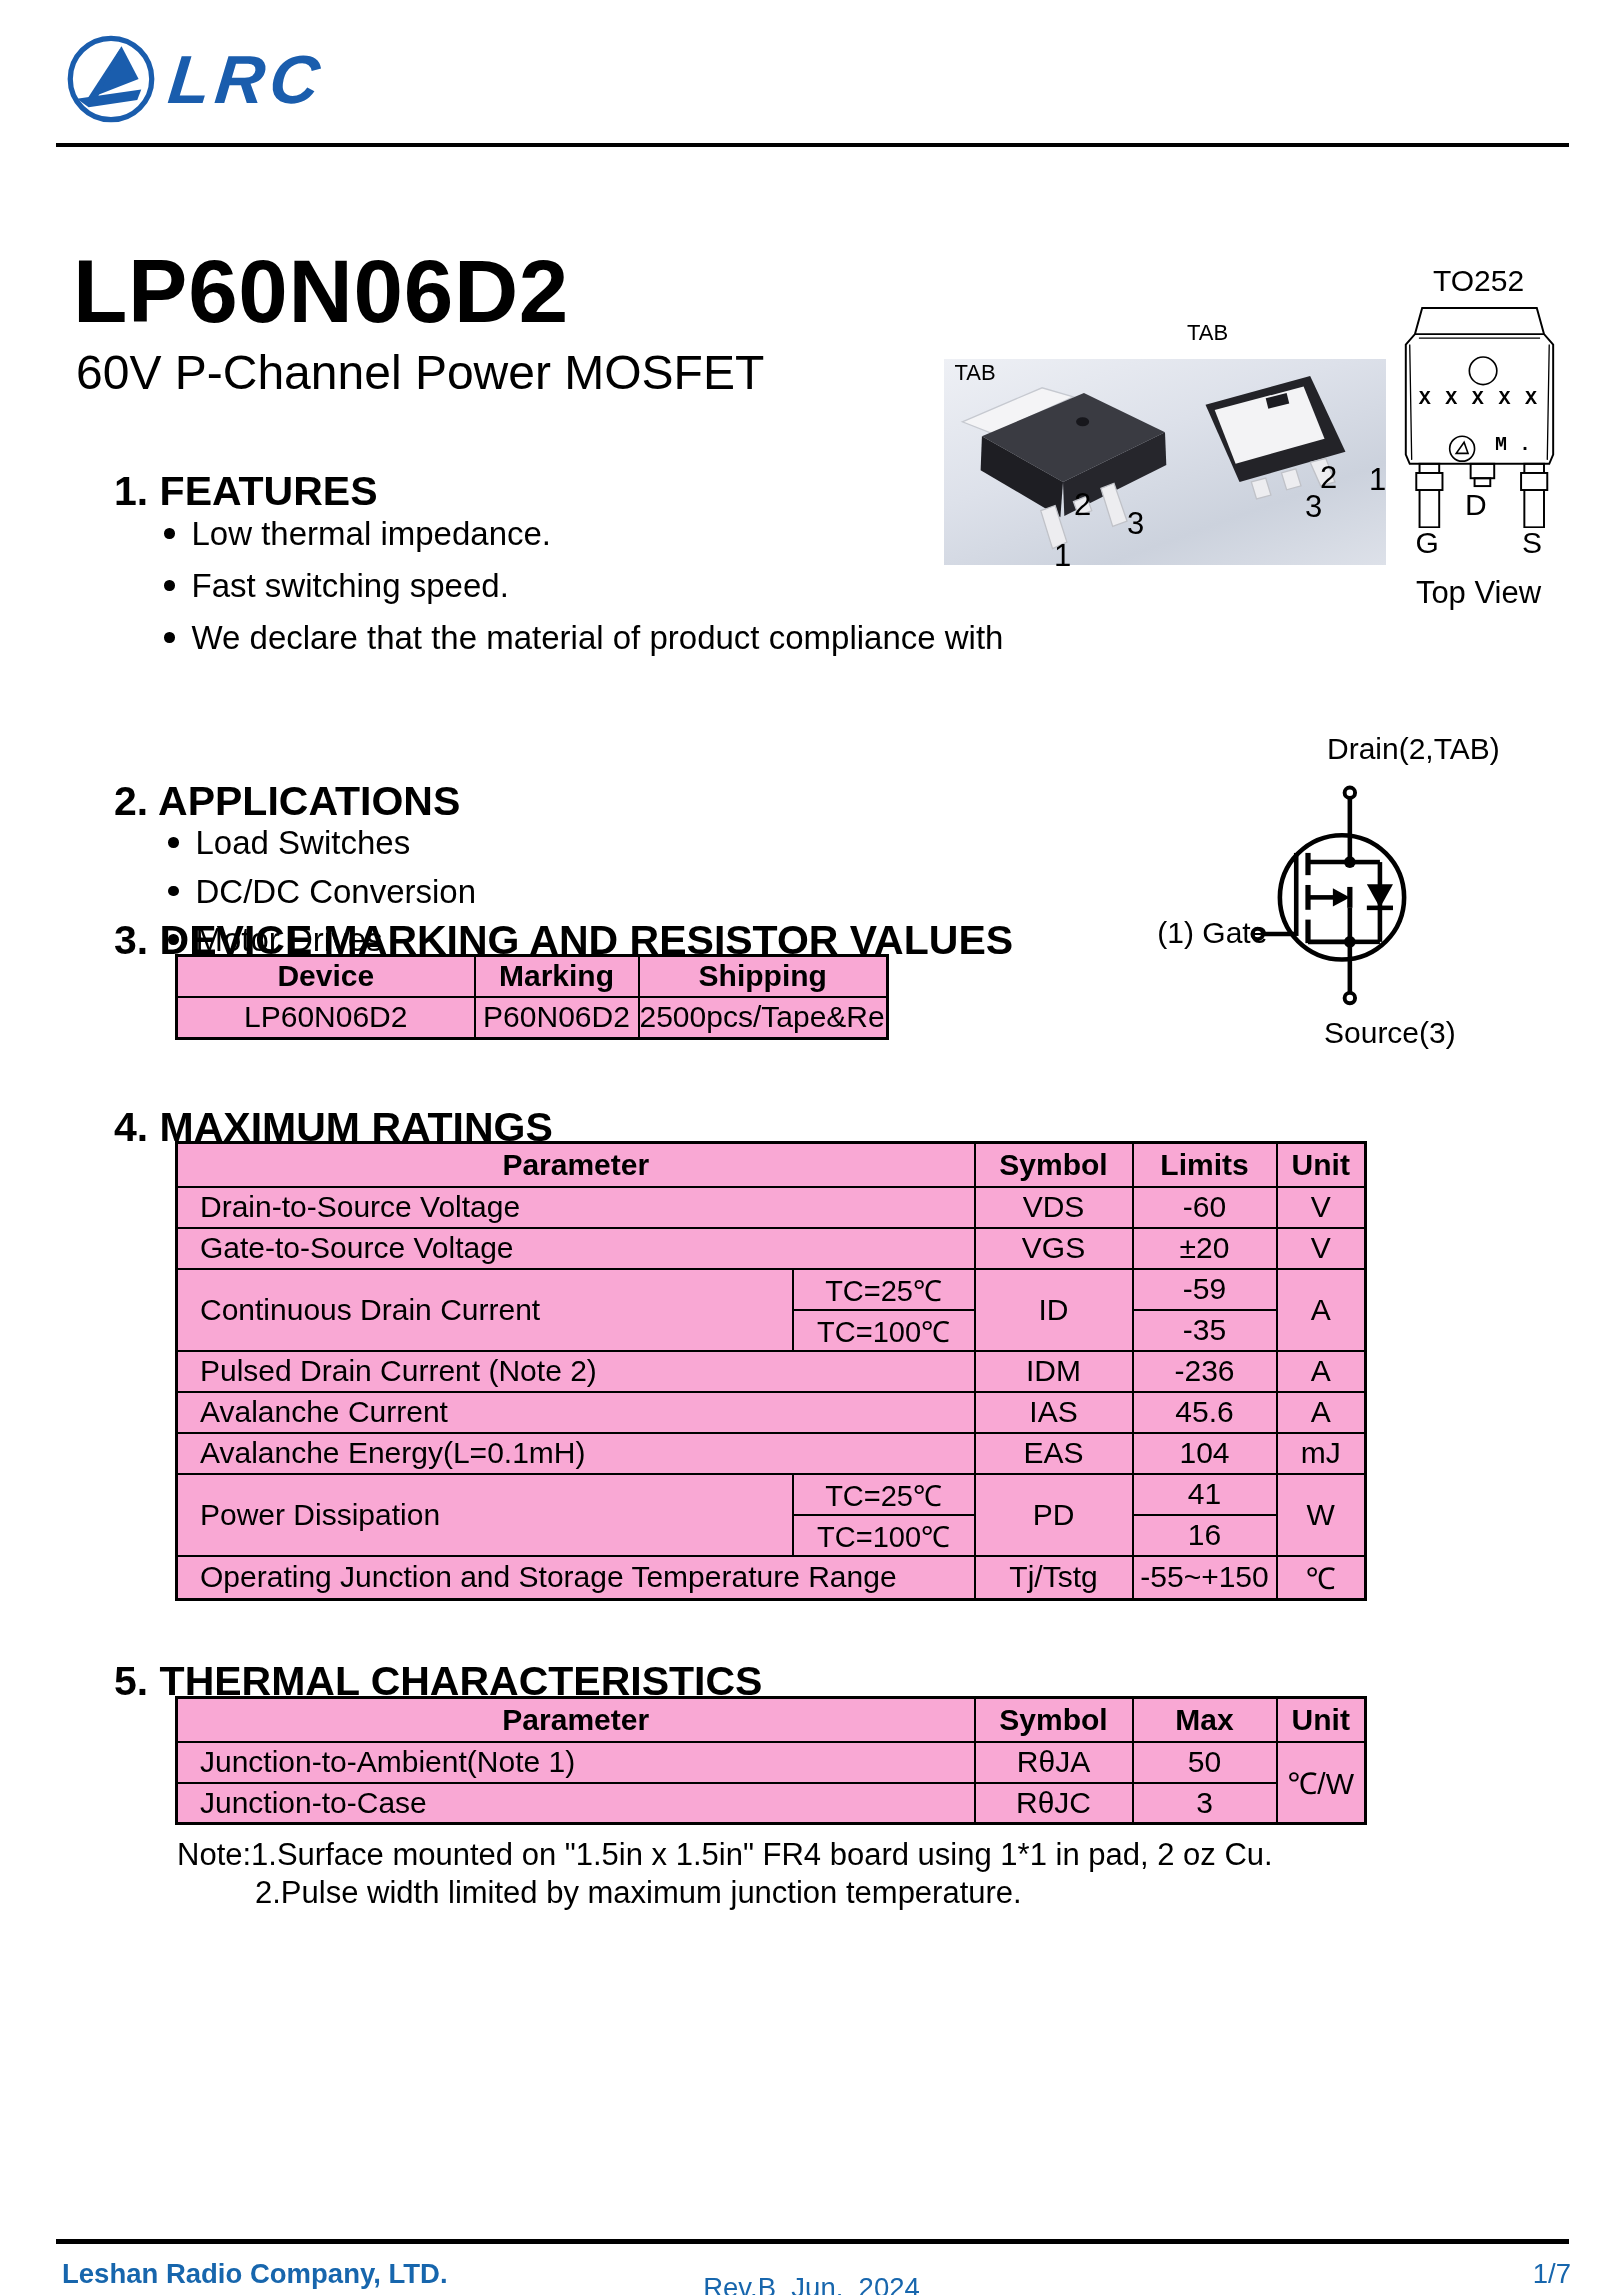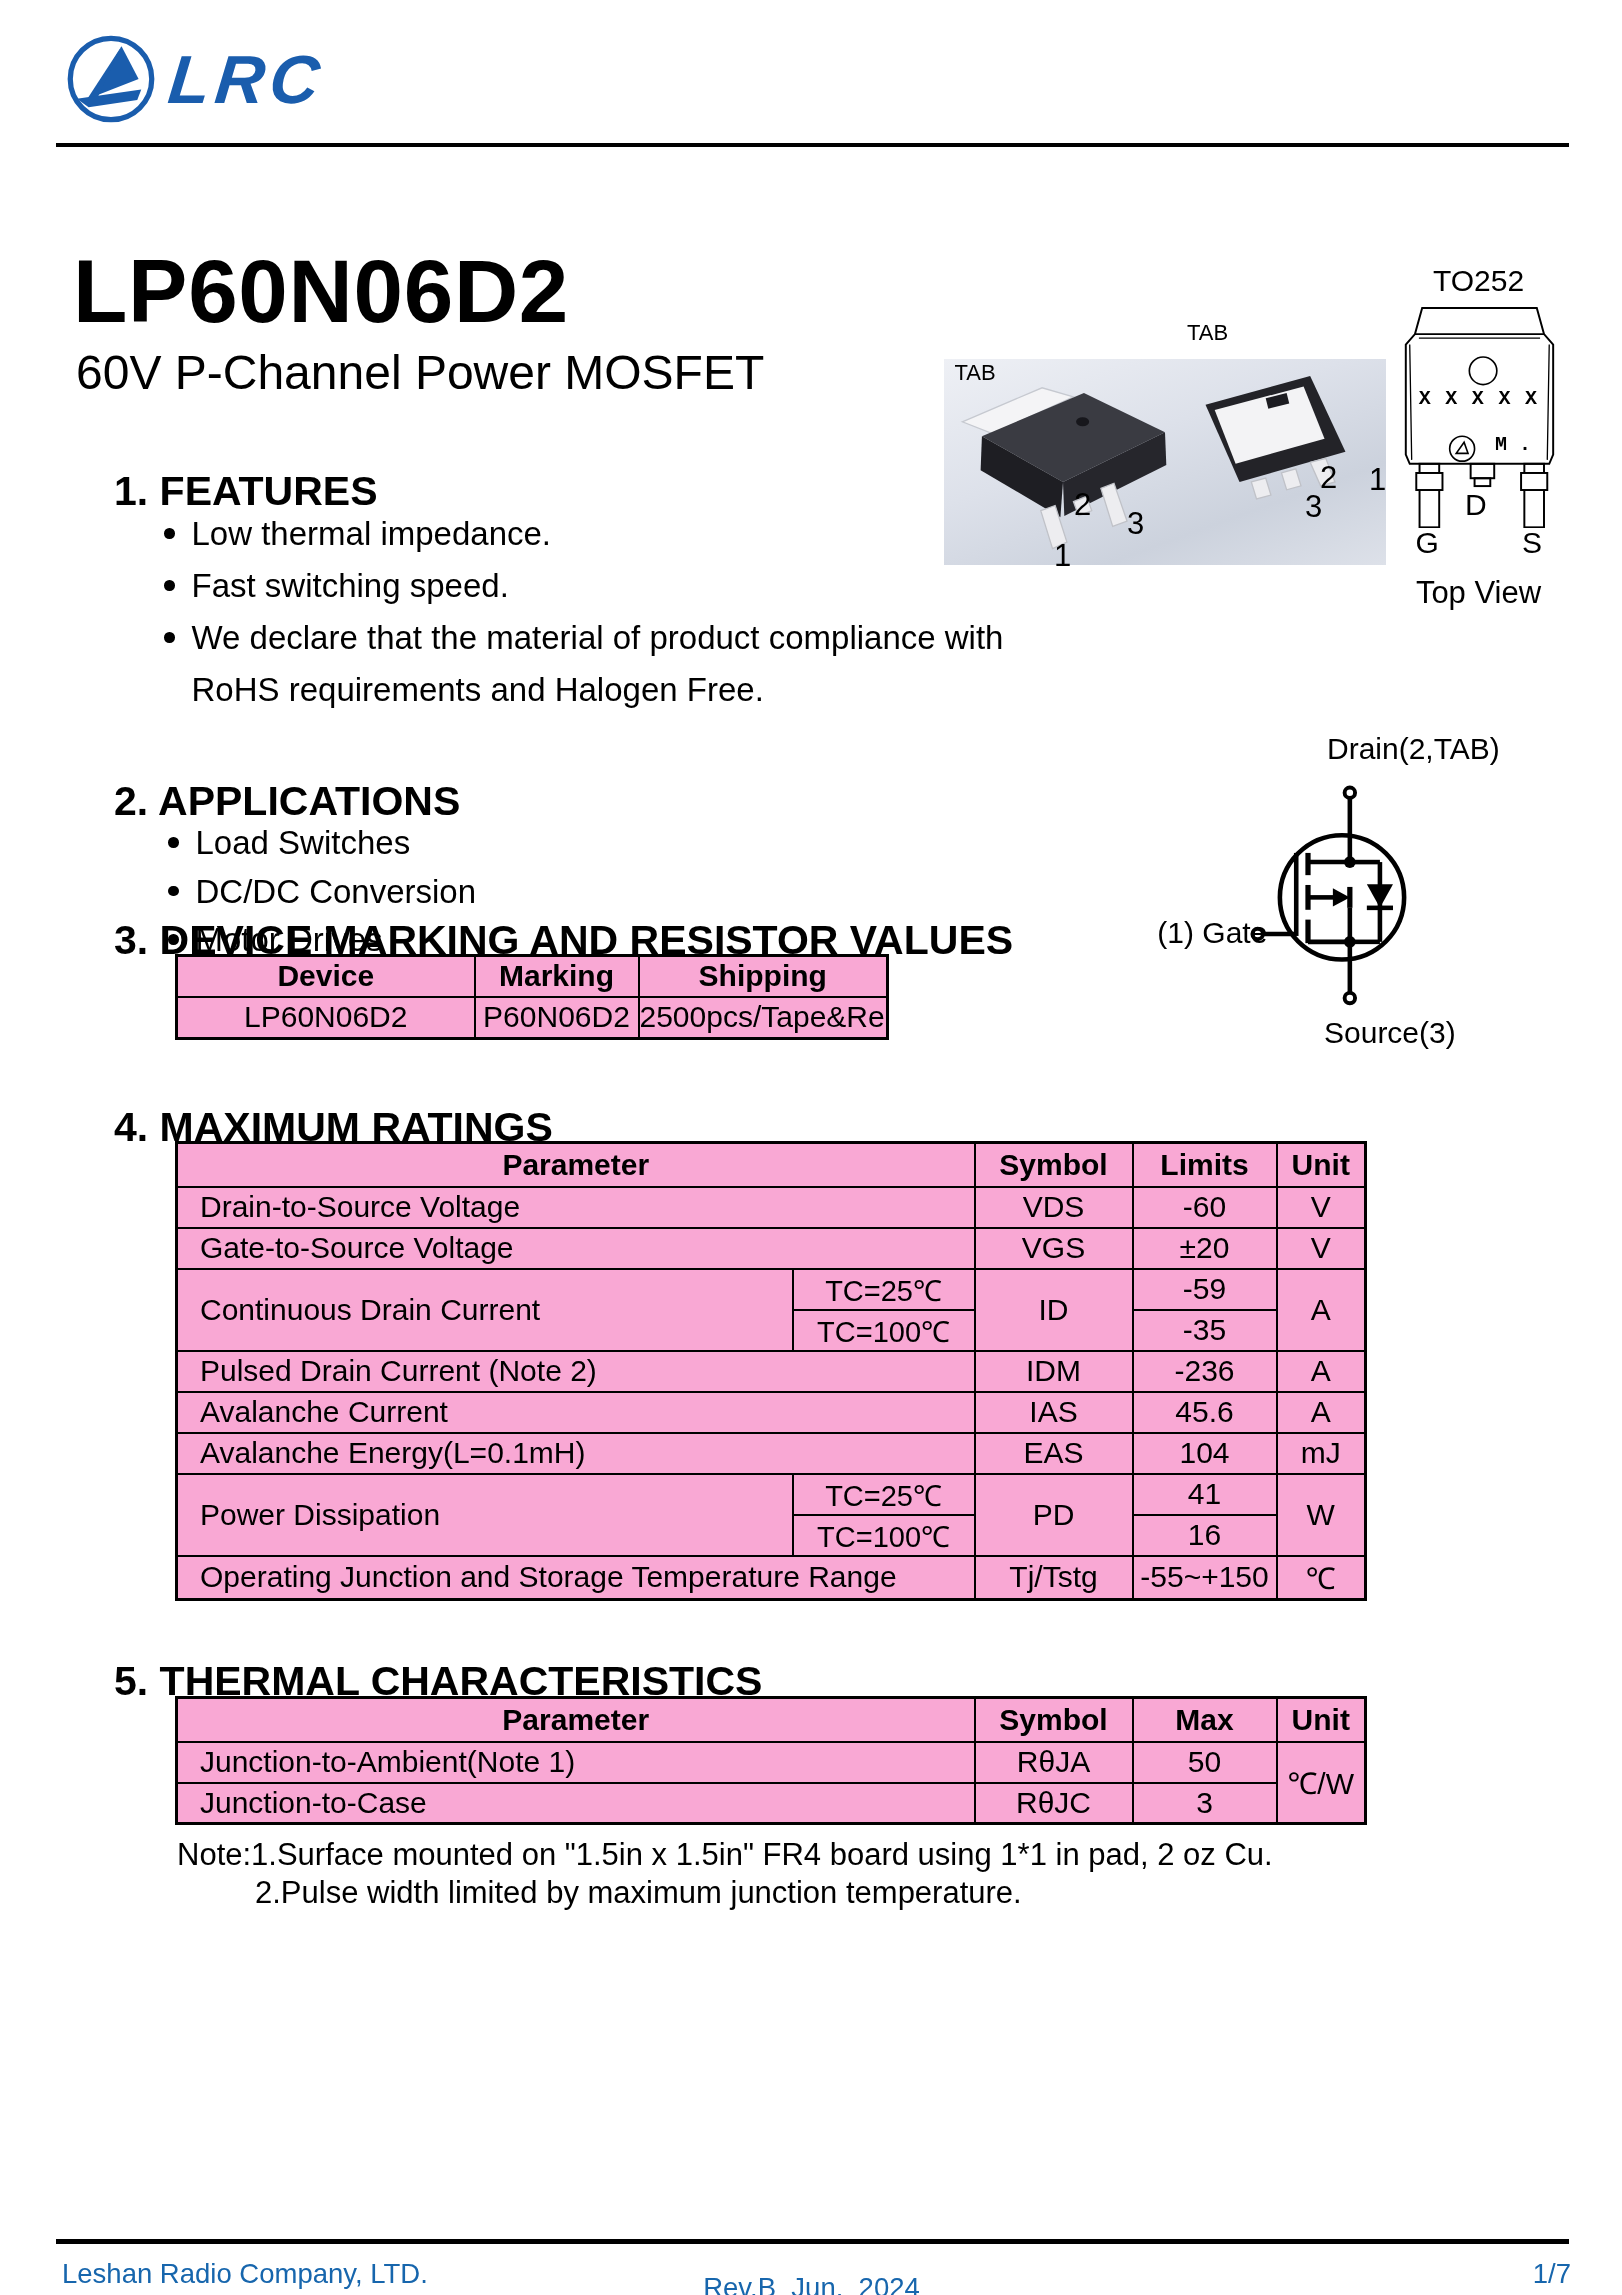--- a/index.html
+++ b/index.html
@@ -66,21 +66,21 @@
   #thermal-table th { height:44px; }
   #thermal-table td { height:41px; }
 
   
   #note-line1 { left:177px; top:1837px; font-size:31px; }
   #note-line2 { left:255px; top:1875px; font-size:31px; }
 
   
   #footer-rule { left:56px; top:2239px; width:1513px; height:4.6px; background:#000; }
   .footer-text { top:2258px; font-size:27.5px; color:#1766ad; white-space:pre; }
-  #footer-company { left:62px; }
+  #footer-company { left:62px;font-weight:bold; }
   #footer-rev { left:0; right:0; text-align:center;margin-top:14px; }
   #footer-page { right:52px;margin-left:40px; }
 
   
   #fig-pkg3d {
     left:944px; top:359px; width:442px; height:206px;
     background:linear-gradient(160deg,#eef0f5 0%,#dde1ea 40%,#ccd2dd 72%,#dde1e9 100%);
     overflow:visible;
   }
   #fig-pkg3d .fig-label { position:absolute; font-size:22px; line-height:1; }
@@ -226,23 +226,20 @@
     <span class="bullet-text">Low thermal impedance.</span>
   </div>
   <div class="bullet-row">
     <span class="dot"></span>
     <span class="bullet-text">Fast switching speed.</span>
   </div>
   <div class="bullet-row">
     <span class="dot"></span>
     <span class="bullet-text">We declare that the material of product  compliance with</span>
   </div>
-  <div class="bullet-row cont">
-    <span class="bullet-text">RoHS requirements and Halogen Free.</span>
-  </div>
 </div>
 
 <div class="abs sec-heading" id="applications-heading">2. APPLICATIONS</div>
 <div class="abs" id="applications-list">
   <div class="bullet-row">
     <span class="dot"></span>
     <span class="bullet-text">Load Switches</span>
   </div>
   <div class="bullet-row">
     <span class="dot"></span>

